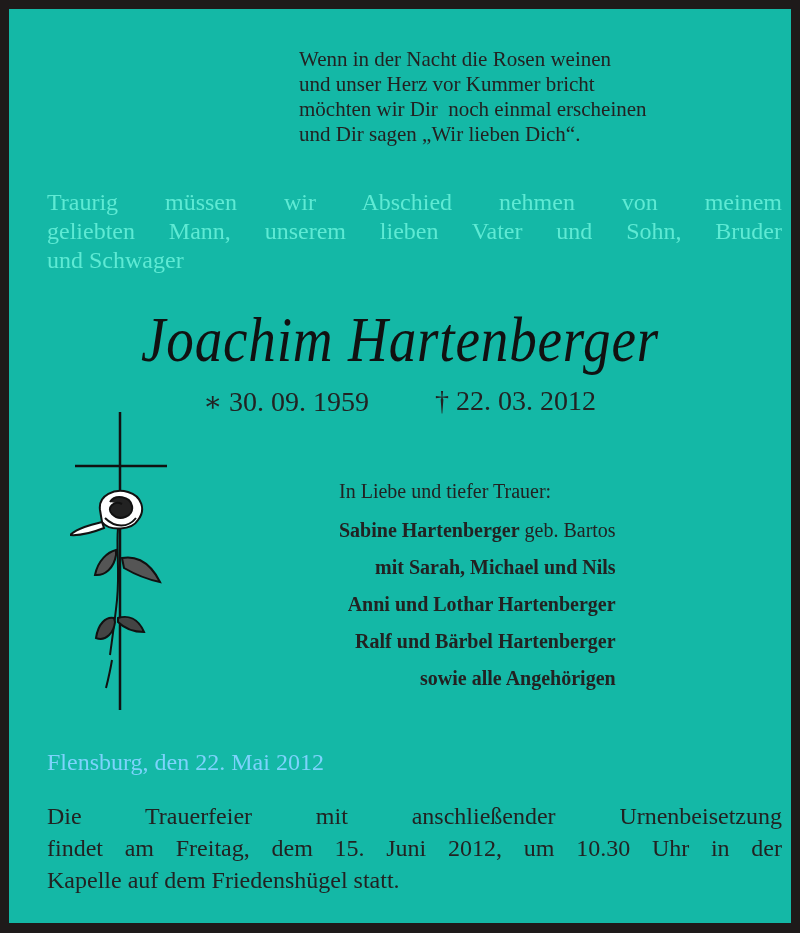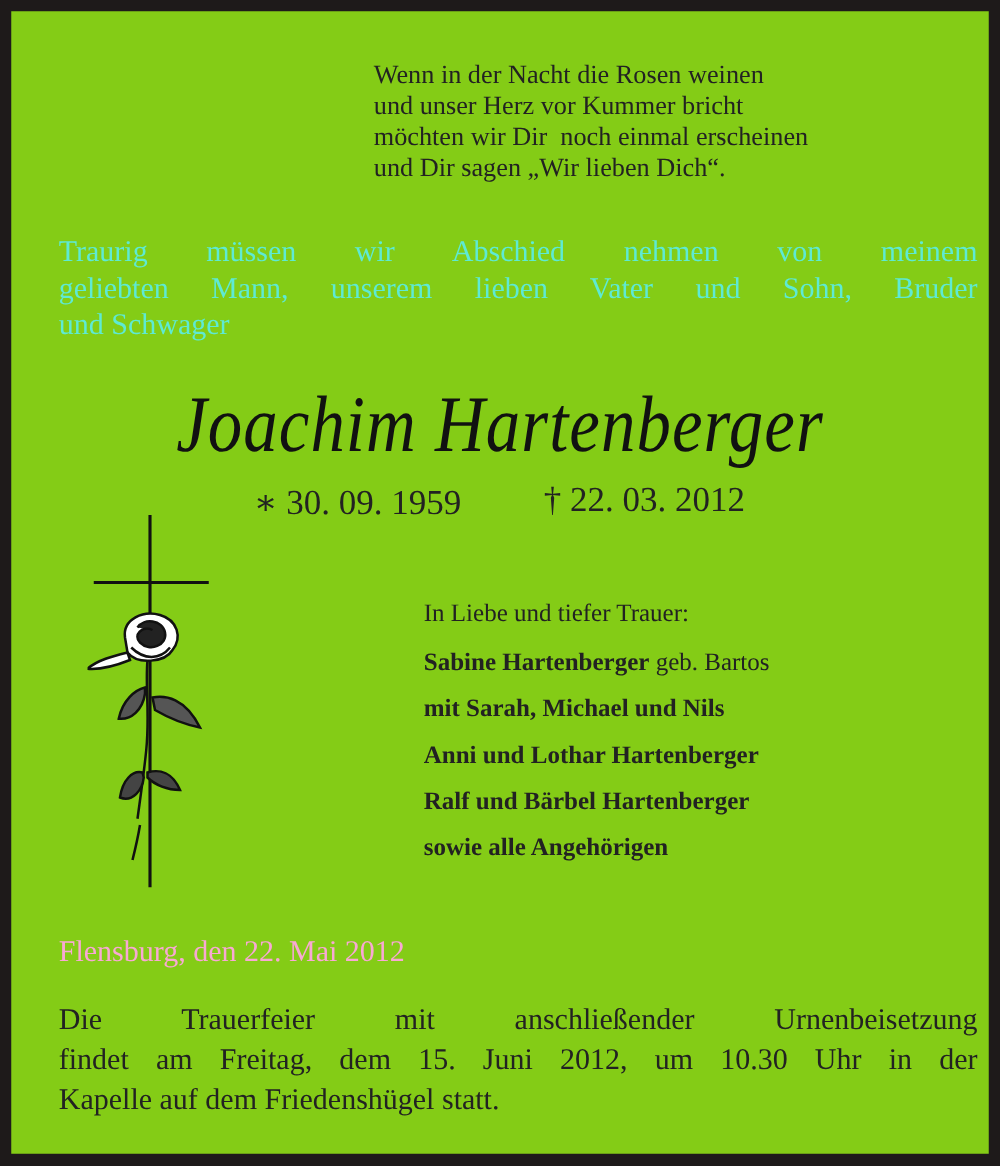--- a/index.html
+++ b/index.html
@@ -1,33 +1,33 @@
 <!DOCTYPE html>
 <html><head>
 <meta charset="utf-8">
 <style>
   html, body { margin:0; padding:0; }
   body { width:800px; height:933px; background:#1e1a1a; position:relative; overflow:hidden; }
-  .card { position:absolute; left:9px; top:9px; width:782px; height:914px; background:#84cc16; }
+  .card { position:absolute; left:9px; top:9px; width:782px; height:914px; background:#14b8a6; }
   .serif { font-family:"Liberation Serif","DejaVu Serif",serif; color:#1a1a1a; }
   .poem { position:absolute; left:290px; top:38px; font-size:21px; line-height:25px; color:#222; }
   .poem div { white-space:pre; }
   .intro { position:absolute; left:47px; top:188px; width:735px; font-size:24px; line-height:29px; text-align:justify; color:#5eead4; }
   .intro .line { display:block; text-align:justify; text-align-last:justify; }
   .intro .last { text-align-last:left; }
   .name { position:absolute; left:80px; top:300px; width:640px; font-size:64px; line-height:80px; font-style:italic; text-align:center; letter-spacing:1px; transform:scaleX(0.86); transform-origin:center; color:#111; }
   .dates { position:absolute; top:385px; font-size:28px; color:#222; }
   .birth { left:203px; }
   .death { left:435px; }
   .cross-rose { position:absolute; left:70px; top:410px; width:100px; height:300px; }
   .mourn { position:absolute; left:339px; top:474px; font-size:20px; color:#222; }
   .mourn .hd { line-height:34px; margin-bottom:4px; }
-  .mourn .b { font-weight:bold; line-height:37px; white-space:nowrap; }
+  .mourn .b { font-weight:bold; line-height:37px; white-space:nowrap;text-align:right; }
   .mourn .n { font-weight:normal; }
-  .place { position:absolute; left:47px; top:749px; font-size:24px; color:#f9a8d4; }
+  .place { position:absolute; left:47px; top:749px; font-size:24px; color:#7dd3fc; }
   .ceremony { position:absolute; left:47px; top:800px; width:735px; font-size:24px; line-height:32px; color:#222; }
   .ceremony .line { display:block; text-align:justify; text-align-last:justify; }
   .ceremony .last { text-align-last:left; }
 </style>
 </head>
 <body>
 
 <div class="card">
   <div class="poem serif">
     <div>Wenn in der Nacht die Rosen weinen</div>

